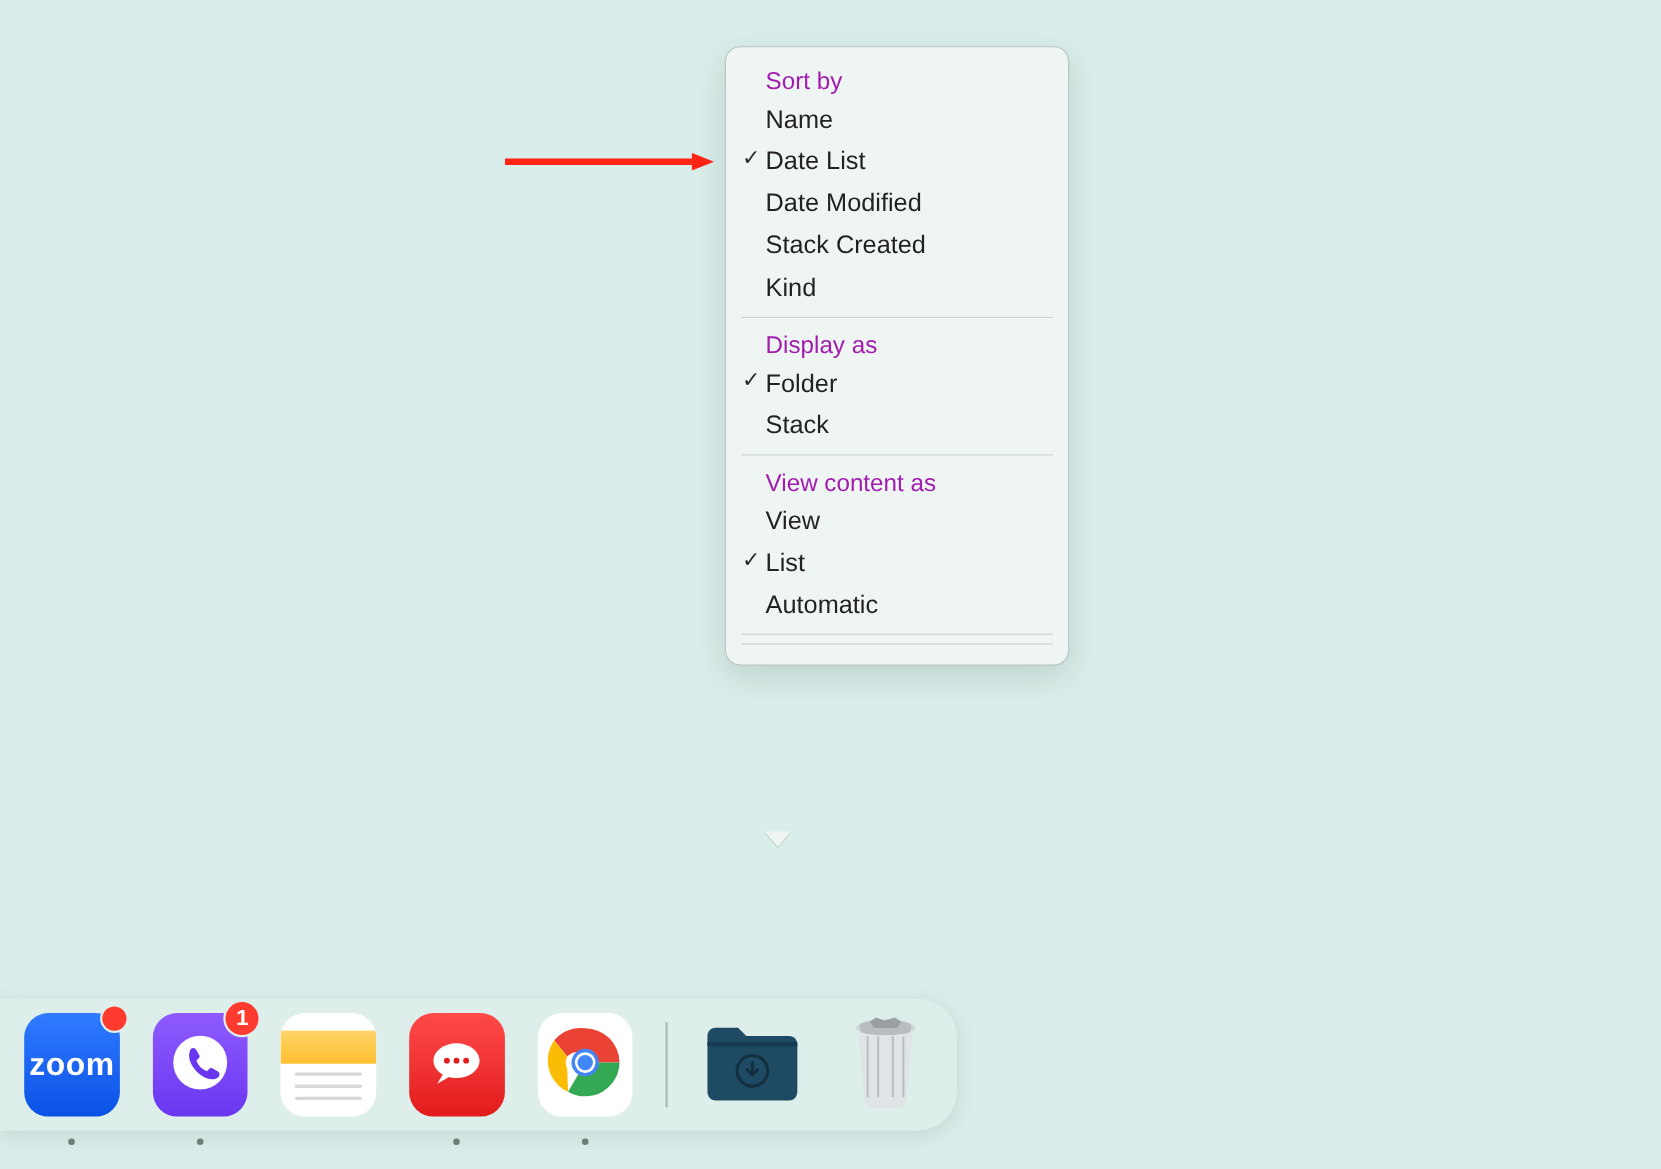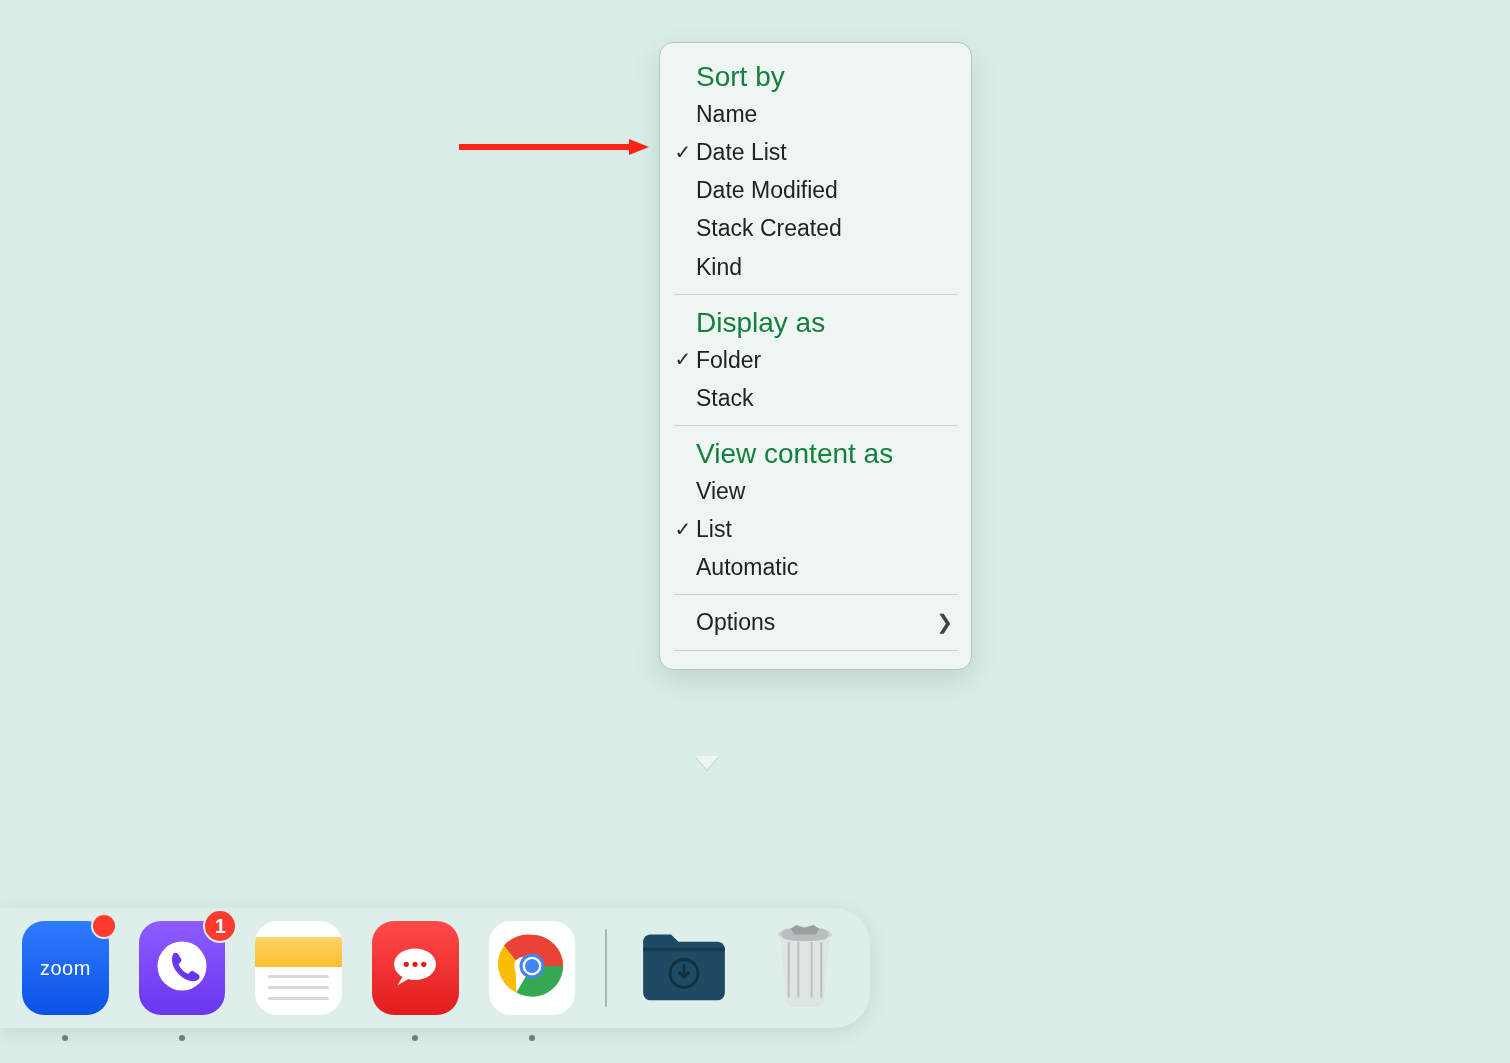--- a/index.html
+++ b/index.html
@@ -5,22 +5,22 @@
   html,body{margin:0;padding:0;width:1510px;height:1063px;background:#d9eeea;
     font-family:-apple-system,"SF Pro Text","Helvetica Neue",Helvetica,Arial,sans-serif;
     color:#222;overflow:hidden;}
   
   .menu{position:absolute;left:659px;top:42px;width:311px;background:#eef5f3;
     border:1px solid #b9c3c1;border-radius:14px;box-shadow:0 10px 30px rgba(0,0,0,.12);
     padding:14px 0 10px 0;}
   .menu-pointer{position:absolute;left:695px;top:756px;width:0;height:0;
     border-left:12px solid transparent;border-right:12px solid transparent;
     border-top:14px solid #eef5f3;filter:drop-shadow(0 1px 0 #b9c3c1);}
-  .group-label{color:#15803d;font-size:28px;padding:4px 26px 2px 36px;}
-  .item{display:flex;align-items:center;font-size:23px;line-height:1.05;
+  .group-label{color:#a21caf;font-size:22px;padding:4px 26px 2px 36px;}
+  .item{display:flex;align-items:flex-start;font-size:23px;line-height:1.05;
     padding:7px 18px 7px 10px;cursor:default;}
   .item .check{width:26px;text-align:center;font-size:20px;color:#2a2a2a;}
   .item .txt{flex:1;}
   .item .chev{font-size:20px;color:#444;}
   .sep{height:1px;background:#c8d1cf;margin:8px 14px;}
   
   .arrow{position:absolute;left:459px;top:139px;width:190px;height:16px;}
   .arrow svg{display:block;}
   
   .dock{position:absolute;left:0;bottom:35px;width:870px;height:120px;
@@ -32,22 +32,22 @@
     align-items:center;justify-content:center;}
   .badge{position:absolute;top:-10px;right:-10px;min-width:30px;height:30px;border-radius:15px;
     background:#ff3b30;color:#fff;font-size:20px;font-weight:600;display:flex;
     align-items:center;justify-content:center;padding:0 6px;box-sizing:border-box;
     box-shadow:0 0 0 2px #deefeb;}
   .badge.empty{padding:0;width:22px;height:22px;min-width:0;top:-6px;right:-6px;}
   .running{position:absolute;width:6px;height:6px;border-radius:50%;background:#6b7f7b;
     left:50%;transform:translateX(-50%);bottom:-26px;}
   .divider{width:2px;height:78px;background:#a9bab6;border-radius:1px;}
   
-  .t-zoom{background:linear-gradient(180deg,#2f7bff,#0a52e6);color:#fff;font-weight:400;
-    font-size:20px;letter-spacing:0.5px;}
+  .t-zoom{background:linear-gradient(180deg,#2f7bff,#0a52e6);color:#fff;font-weight:700;
+    font-size:29px;letter-spacing:0.5px;}
   .t-viber{background:linear-gradient(180deg,#8f5bff,#6a36f0);}
   .t-viber svg{width:56px;height:56px;}
   .t-notes{background:#fff;overflow:hidden;flex-direction:column;}
   .t-notes .bar{width:100%;height:30px;background:linear-gradient(180deg,#ffd36a,#ffbf2e);}
   .t-notes .line{width:70%;height:3px;background:#d8d8d8;border-radius:2px;margin-top:8px;}
   .t-rocket{background:linear-gradient(180deg,#ff4a4a,#e21c1c);}
   .t-rocket svg{width:56px;height:56px;}
   .t-chrome{background:#fff;}
   .t-chrome svg{width:78px;height:78px;}
   .t-folder,.t-trash{background:transparent;}
@@ -104,25 +104,20 @@
     </div>
   <div class="item">
       <span class="check">✓</span>
       <span class="txt">List</span>
     </div>
   <div class="item">
       <span class="check"></span>
       <span class="txt">Automatic</span>
     </div>
   <div class="sep"></div>
-  <div class="item">
-      <span class="check"></span>
-      <span class="txt">Options</span>
-      <span class="chev">❯</span>
-    </div>
   <div class="sep"></div>
 </div>
 <div class="menu-pointer"></div>
 
 <div class="dock">
  <div class="dock-inner">
   <div class="tile t-zoom">
     <span>zoom</span>
     <span class="badge empty"></span>
     <span class="running"></span>

